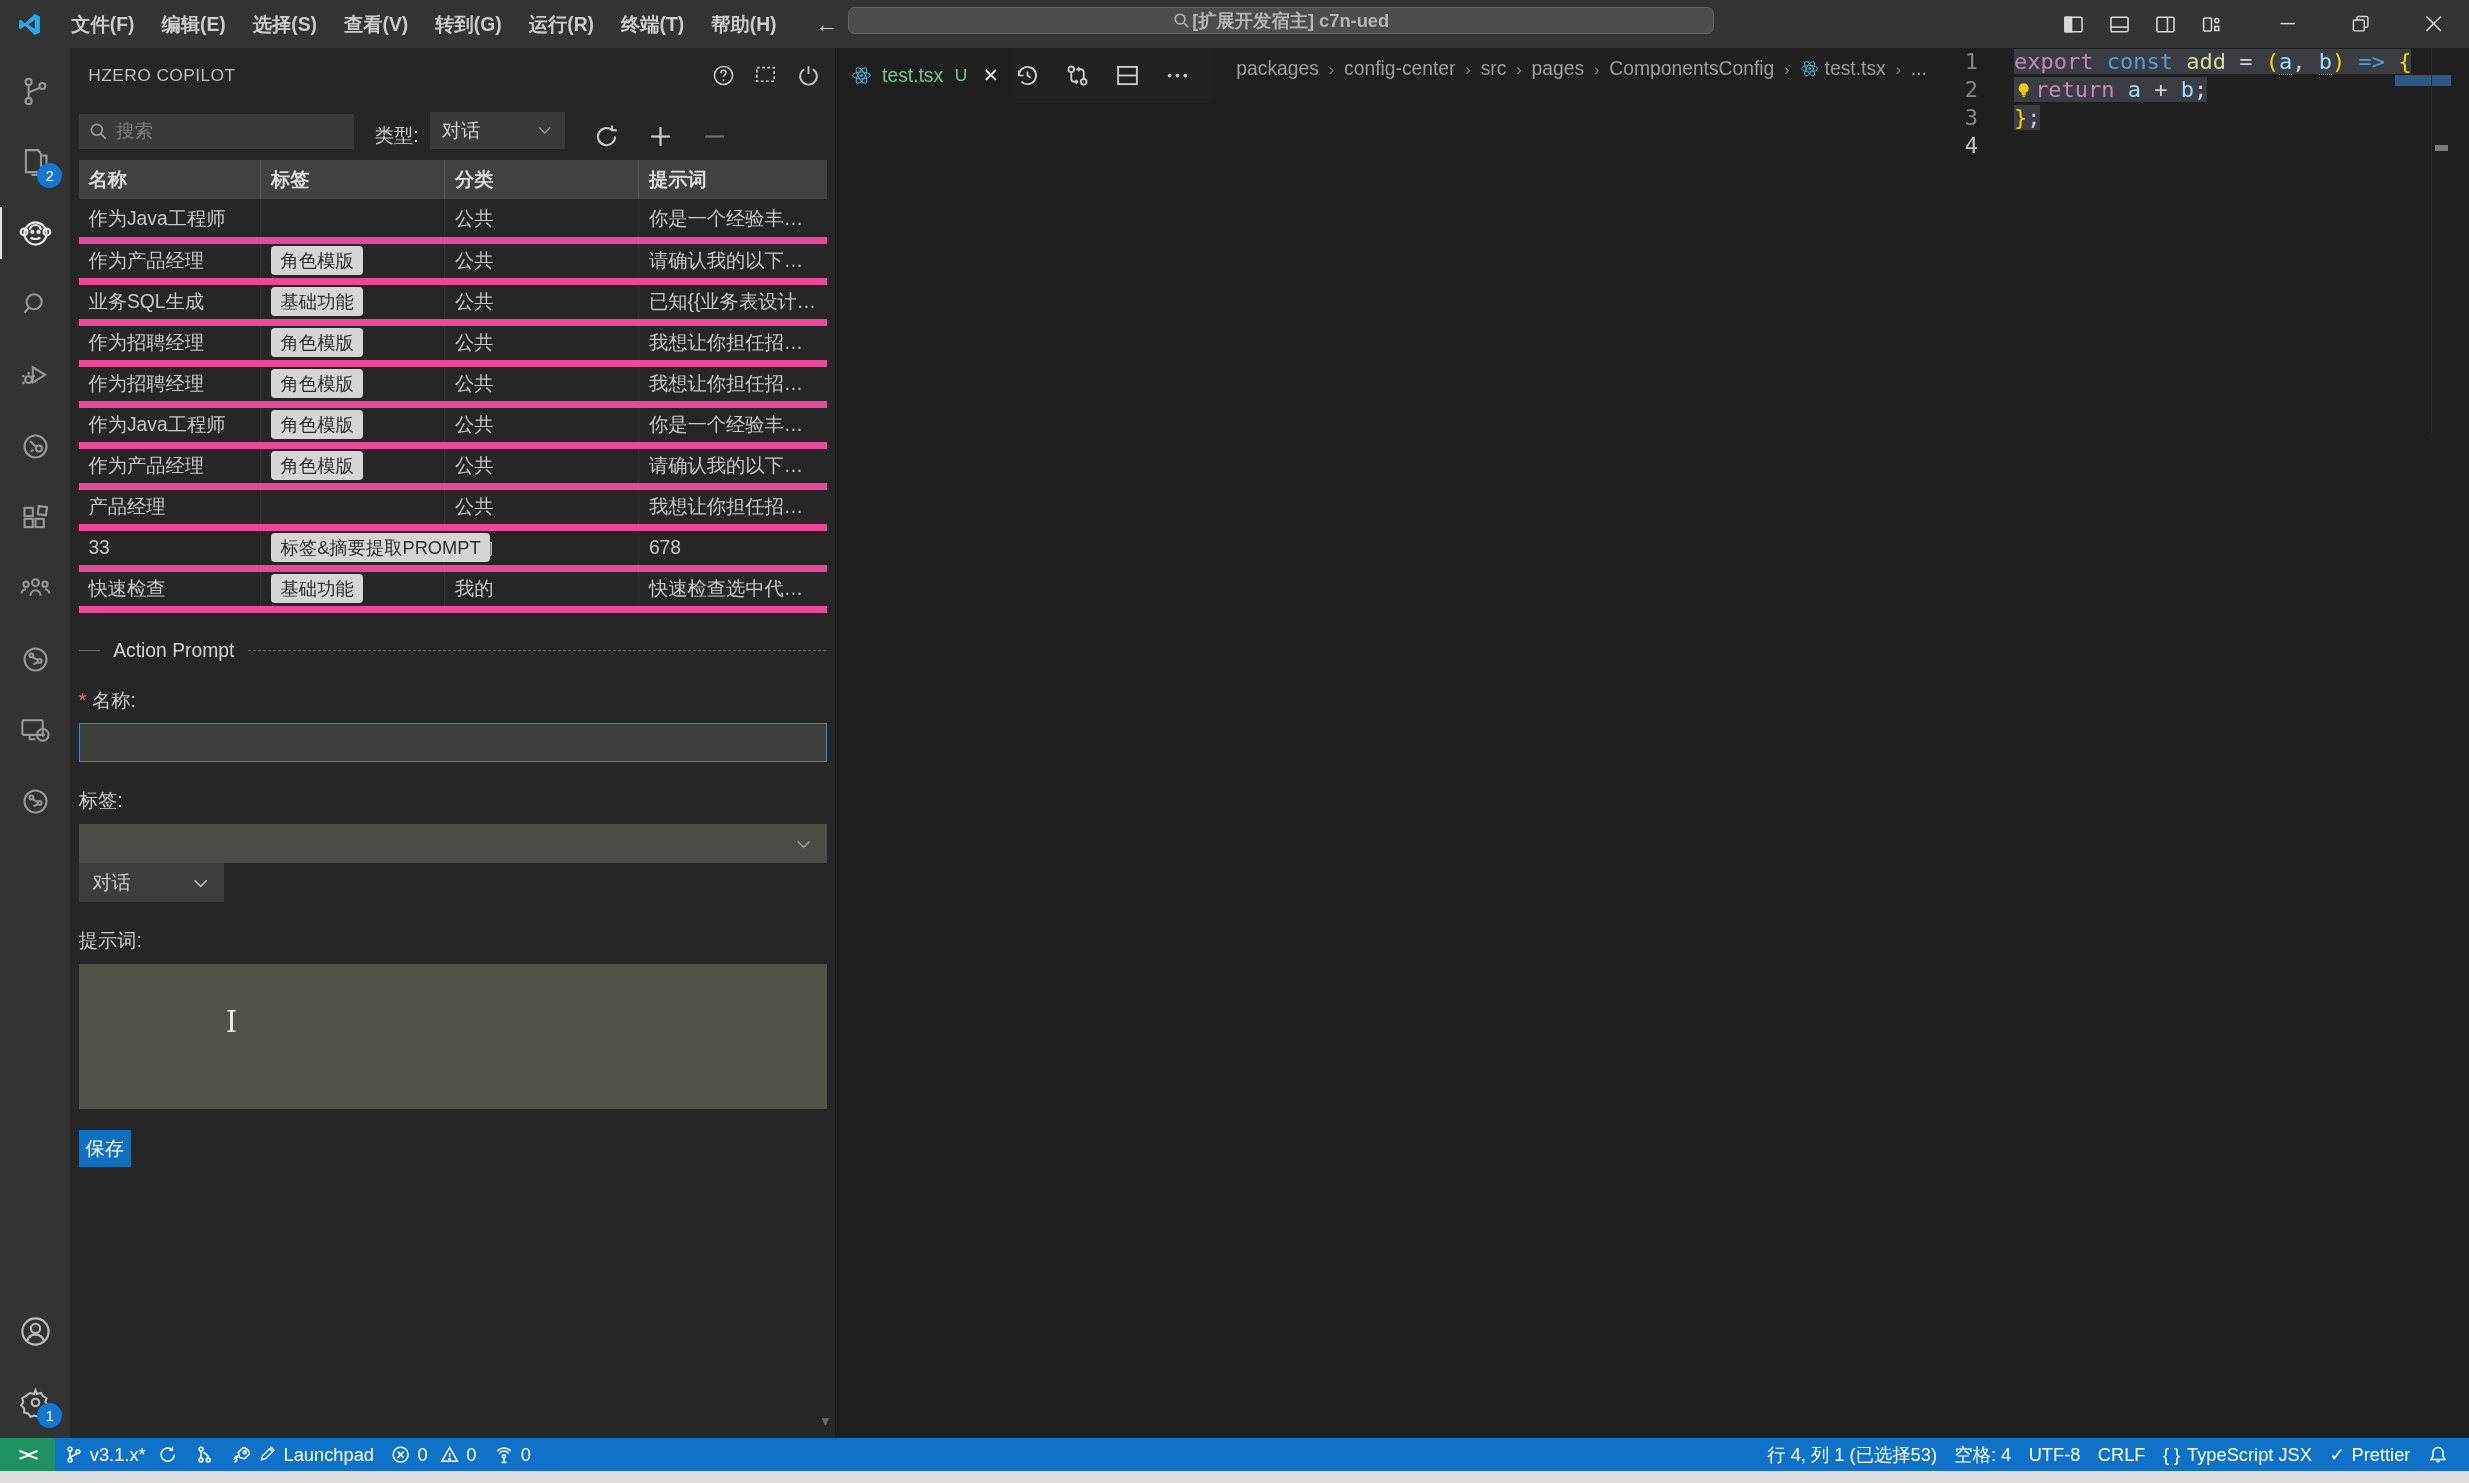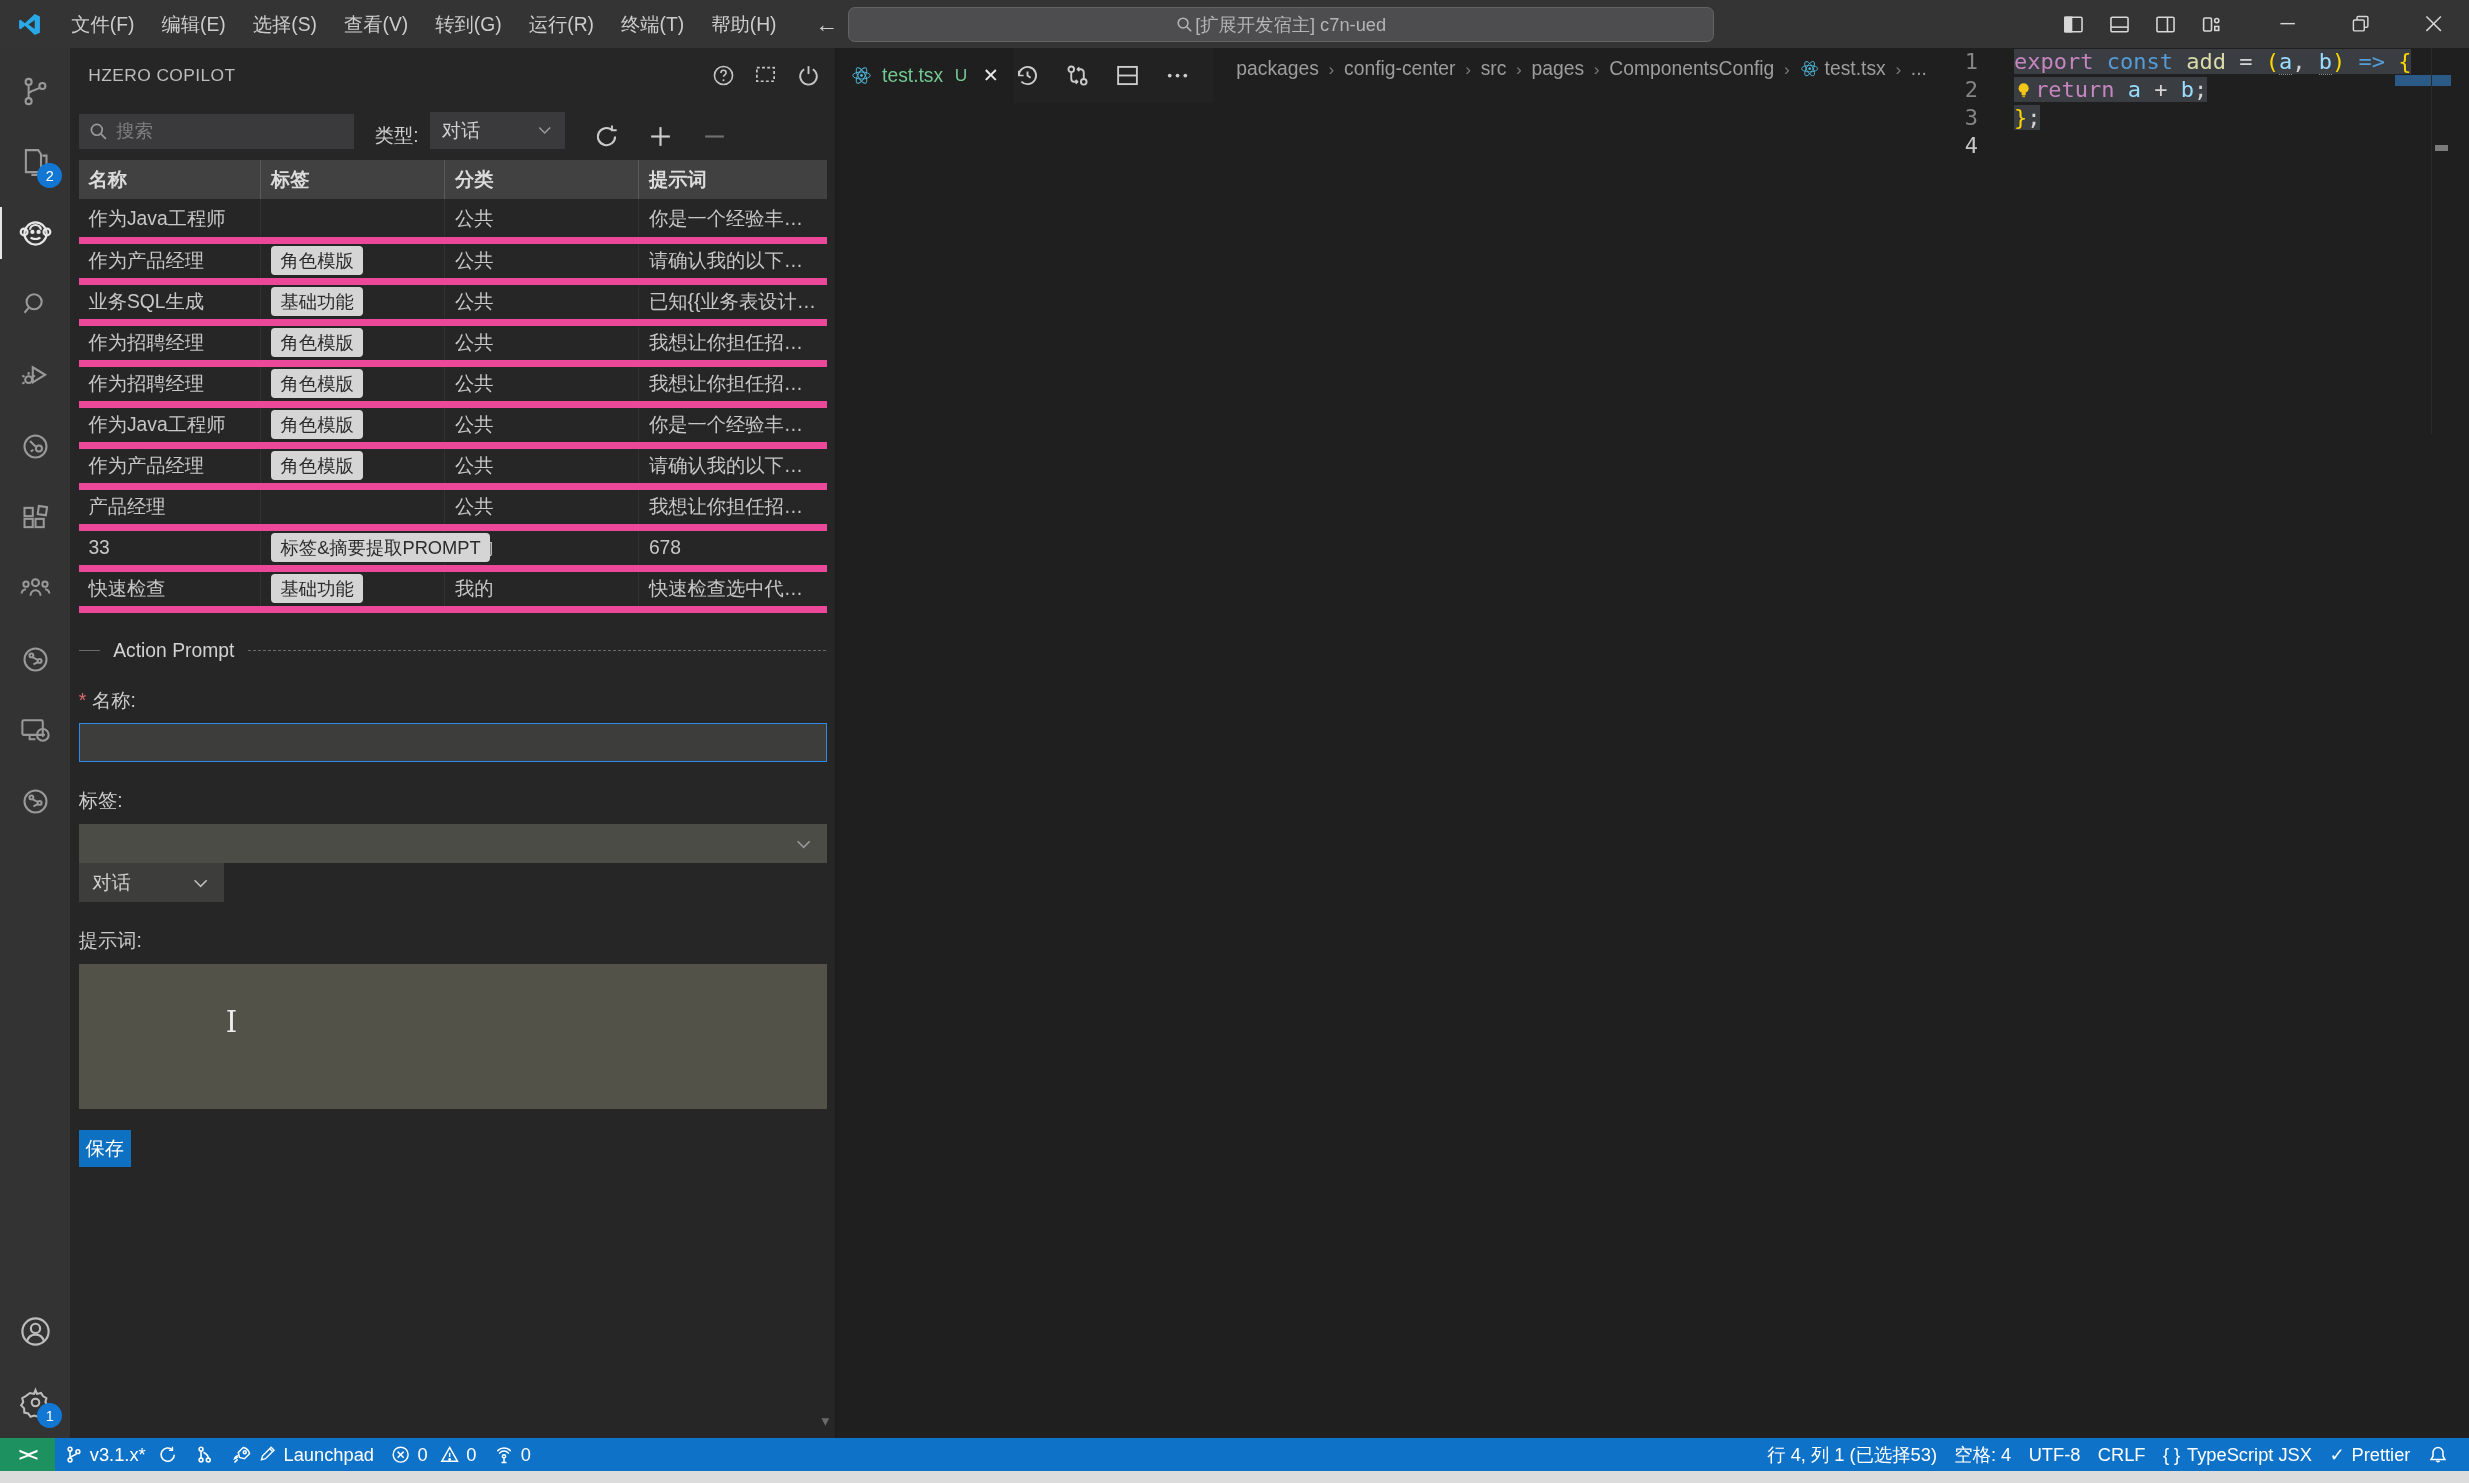--- a/index.html
+++ b/index.html
@@ -1,26 +1,26 @@
 <!DOCTYPE html>
 <html><head>
 <meta charset="utf-8">
 <style>
   * { margin:0; padding:0; box-sizing:border-box; }
   html,body { width:2470px; height:1483px; overflow:hidden; background:#1f1f1f;
     font-family:"Liberation Sans", sans-serif; -webkit-font-smoothing:antialiased; }
   svg { display:block; }
 
   
-  .titlebar { position:relative; height:48px; background:#343435; display:flex; align-items:center; color:#cccccc; }
+  .titlebar { position:relative; height:48px; background:#343435; display:flex; align-items:center; color:#cccccc;font-weight:bold; }
   .vs-logo { margin:0 15.4px 0 17.4px; }
   .menus { display:flex; align-items:center; font-size:19.3px; }
   .menu-item { padding:0 13.5px; height:37px; display:flex; align-items:center; border-radius:5.8px; cursor:default; }
   .nav-arrows { display:flex; gap:25px; margin-left:25px; font-size:23px; color:#cfcfcf; }
-  .cmd-center { position:absolute; left:848px; top:6.8px; width:866px; height:35px; background:#4d4d4f;
+  .cmd-center { position:absolute; left:848px; top:6.8px; width:866px; height:27px; background:#4d4d4f;
     border:1px solid #636363; border-radius:6.8px; display:flex; align-items:center; justify-content:center;
     color:#b4b4b4; font-size:18.3px; gap:2px; }
   .tb-right { position:absolute; right:0; top:0; height:48px; display:flex; align-items:center; }
   .layout-icons { display:flex; gap:25px; margin-right:29px; }
   .win-btn { width:73px; height:48px; display:flex; align-items:center; justify-content:center; color:#d7d7d7; }
 
   
   .main { display:flex; height:1390px; }
 
   

